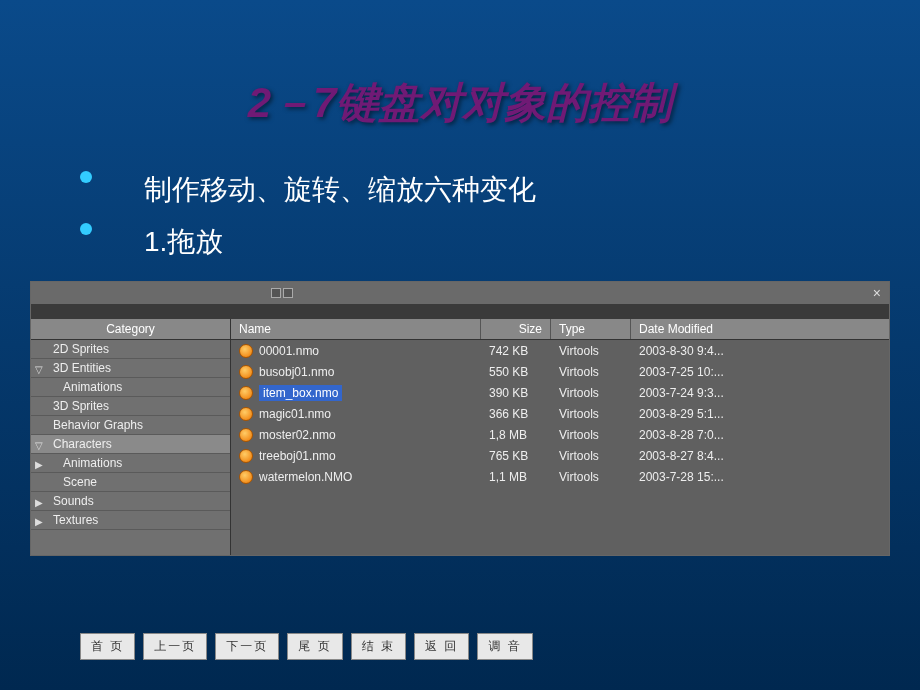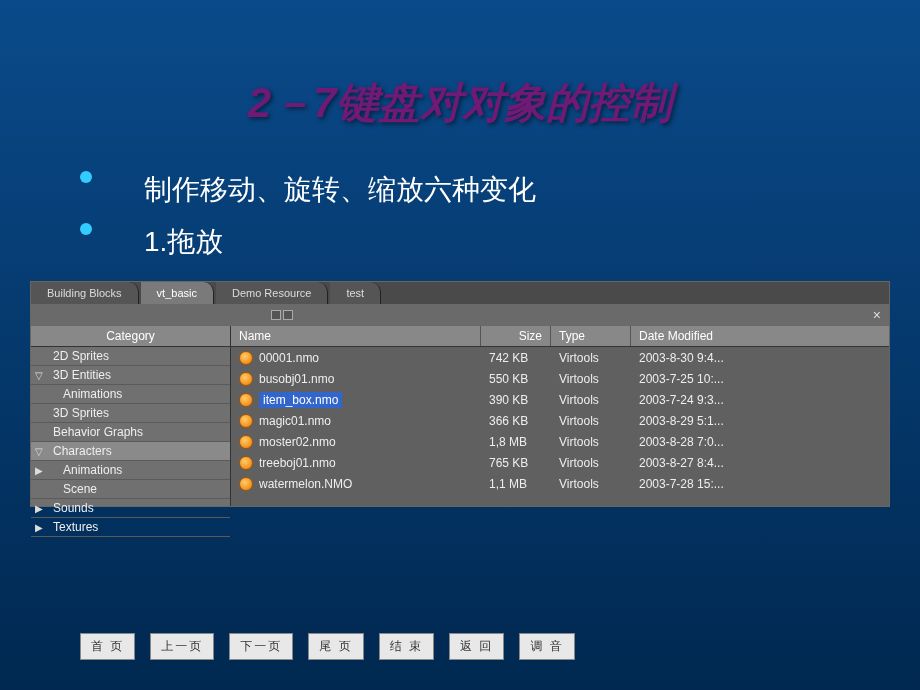--- a/index.html
+++ b/index.html
@@ -85,22 +85,23 @@
 }
 .close-x {
   position: absolute;
   right: 8px;
   color: #ddd;
   font-size: 14px;
   cursor: pointer;
 }
 .content-row {
   display: flex;
-  height: 180px;
+  height: 236px;
   background: #86efac;
+  margin-top: 15px;
 }
 .sidebar {
   width: 200px;
   background: #707070;
   border-right: 1px solid #333;
   display: flex;
   flex-direction: column;
 }
 .sidebar-header {
   background: #888;
@@ -109,21 +110,21 @@
   text-align: center;
   padding: 3px 0;
   border-bottom: 1px solid #333;
 }
 .cat-item {
   font-size: 12px;
   color: #eee;
   padding: 2px 6px 2px 22px;
   border-bottom: 1px solid #5a5a5a;
   display: flex;
-  align-items: center;
+  align-items: flex-end;
   position: relative;
   height: 19px;
 }
 .cat-item.selected {
   background: #8a8a8a;
 }
 .cat-arrow {
   position: absolute;
   left: 4px;
   font-size: 10px;
@@ -169,21 +170,21 @@
   height: 14px;
   background: radial-gradient(circle at 40% 35%, #ffcc66, #ee7700);
   border-radius: 50%;
   border: 1px solid #aa5500;
 }
 .nav-buttons {
   position: absolute;
   bottom: 30px;
   left: 80px;
   display: flex;
-  gap: 15px;
+  gap: 8px;
 }
 .nav-btn {
   background: #e8e8e8;
   border: 1px solid #888;
   padding: 4px 10px;
   font-size: 12px;
   color: #333;
   cursor: pointer;
   letter-spacing: 2px;
 }
@@ -198,26 +199,20 @@
       <div class="bullet-dot"></div>
       <div class="bullet-text">制作移动、旋转、缩放六种变化</div>
     </div>
     <div class="bullet-item">
       <div class="bullet-dot"></div>
       <div class="bullet-text">1.拖放</div>
     </div>
   </div>
 
 <div class="panel-wrap">
-  <div class="tabs-row">
-      <div class="tab">Building Blocks</div>
-      <div class="tab active">vt_basic</div>
-      <div class="tab">Demo Resource</div>
-      <div class="tab">test</div>
-    </div>
   <div class="toolbar-row">
     <div class="tiny-icons">
       <div class="tiny-icon"></div>
       <div class="tiny-icon"></div>
     </div>
     <div class="close-x">×</div>
   </div>
   <div class="content-row">
     <div class="sidebar">
       <div class="sidebar-header">Category</div>

